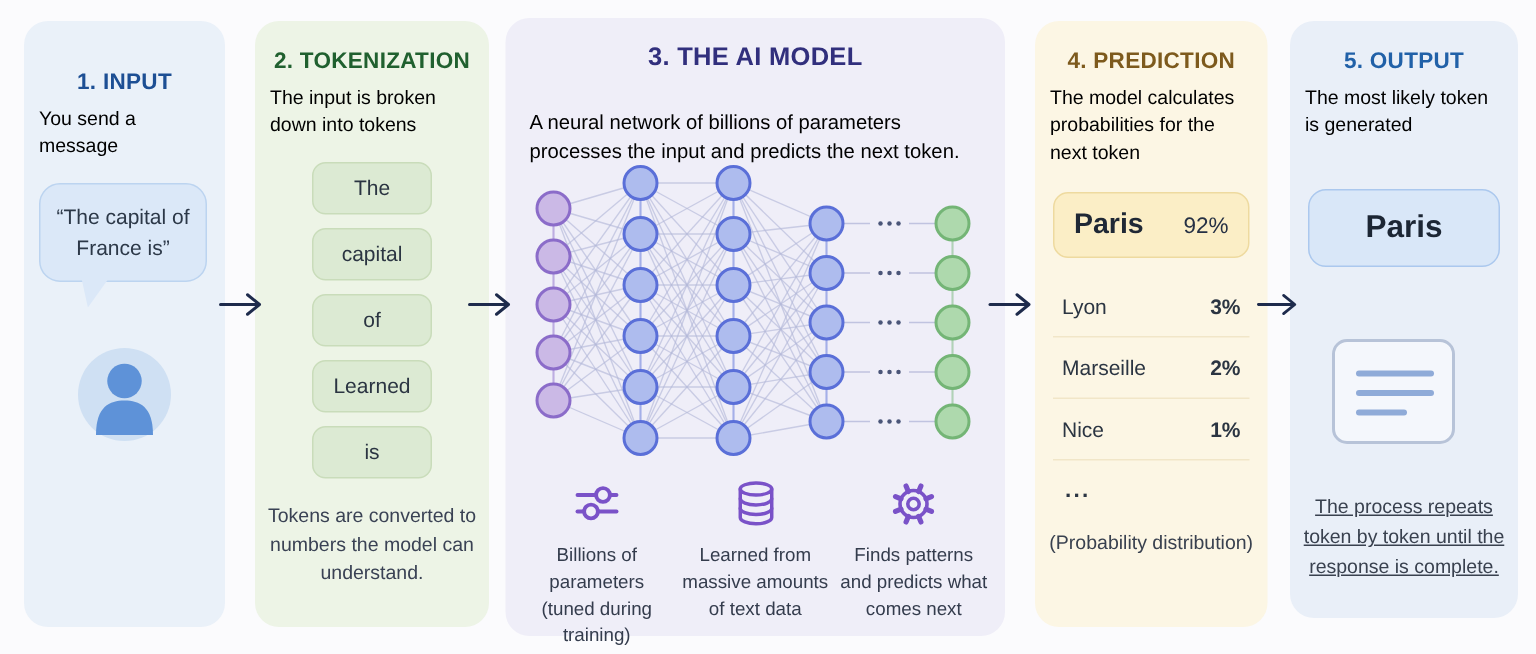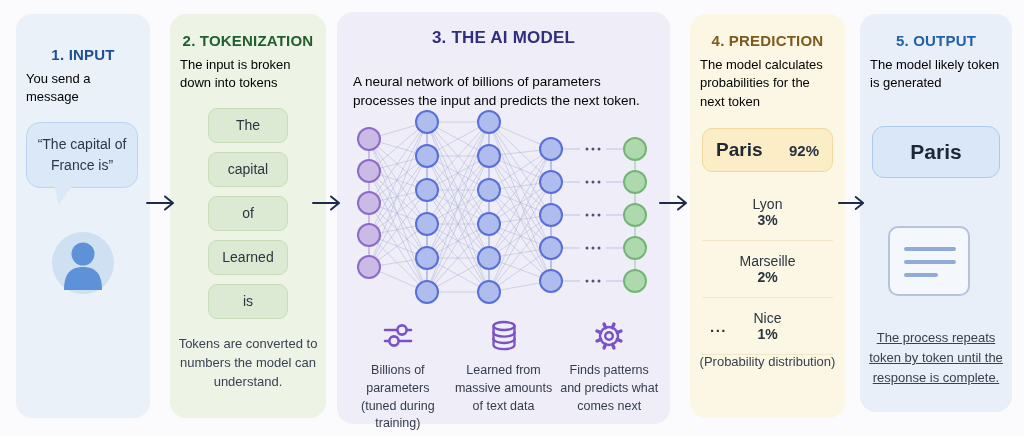--- a/index.html
+++ b/index.html
@@ -40,24 +40,24 @@
   .ficon{height:36px;display:flex;align-items:center;justify-content:center;}
   .fcap{margin-top:8px;font-size:12.5px;line-height:1.42;color:#343c4d;}
 
   
   .p4{left:690px;top:14px;width:155px;height:404px;background:#fcf6e4;}
   .p4 h2{color:#7d5a1d;}
   .top-pred{position:absolute;left:12px;top:114px;width:131px;height:44px;background:#fbeec6;
             border:1.5px solid #eeda9f;border-radius:10px;box-sizing:border-box;
             display:flex;align-items:center;justify-content:space-between;padding:0 13px;}
   .top-pred .tok{font-size:19px;font-weight:bold;color:#1f2835;}
-  .top-pred .prob{font-size:15px;font-weight:bold;color:#253044;}
+  .top-pred .prob{font-size:15px;font-weight:normal;color:#253044;}
   .pred-rows{position:absolute;left:12px;right:12px;top:170px;}
   .pred-row{display:flex;justify-content:space-between;align-items:center;
-            padding:12px 6px;border-bottom:1px solid #f1e6c8;font-size:14px;color:#2b3542;flex-direction:column;}
+            padding:12px 6px;border-bottom:1px solid #f1e6c8;font-size:14px;color:#2b3542;}
   .pred-row .prob{font-weight:bold;}
   .p4-ellipsis{position:absolute;left:20px;top:304px;font-size:15px;font-weight:bold;
                letter-spacing:1.5px;color:#2b3542;}
   .p4-footer{position:absolute;left:0;right:0;top:340px;text-align:center;font-size:13px;color:#39414f;}
 
   
   .p5{left:860px;top:14px;width:152px;height:398px;background:#e9eff8;}
   .p5 h2{color:#2161a8;}
   .out-token{position:absolute;left:12px;top:112px;width:128px;height:52px;background:#d9e7f8;
              border:1.5px solid #abc8ee;border-radius:12px;box-sizing:border-box;
@@ -350,21 +350,21 @@
         <span>Nice</span>
         <span class="prob">1%</span>
       </div>
     </div>
     <div class="p4-ellipsis">...</div>
     <div class="p4-footer">(Probability distribution)</div>
   </section>
 
   <section class="panel p5">
     <h2>5. OUTPUT</h2>
-    <div class="sub">The model likely token is generated</div>
+    <div class="sub">The most likely token is generated</div>
     <div class="out-token">Paris</div>
     <div class="doc">
         <i></i>
         <i></i>
         <i></i>
       </div>
     <div class="p5-footer">The process repeats token by token until the response is complete.</div>
   </section>
 
   <svg class="arrow" style="left:146px" width="30" height="18" viewBox="0 0 30 18">

